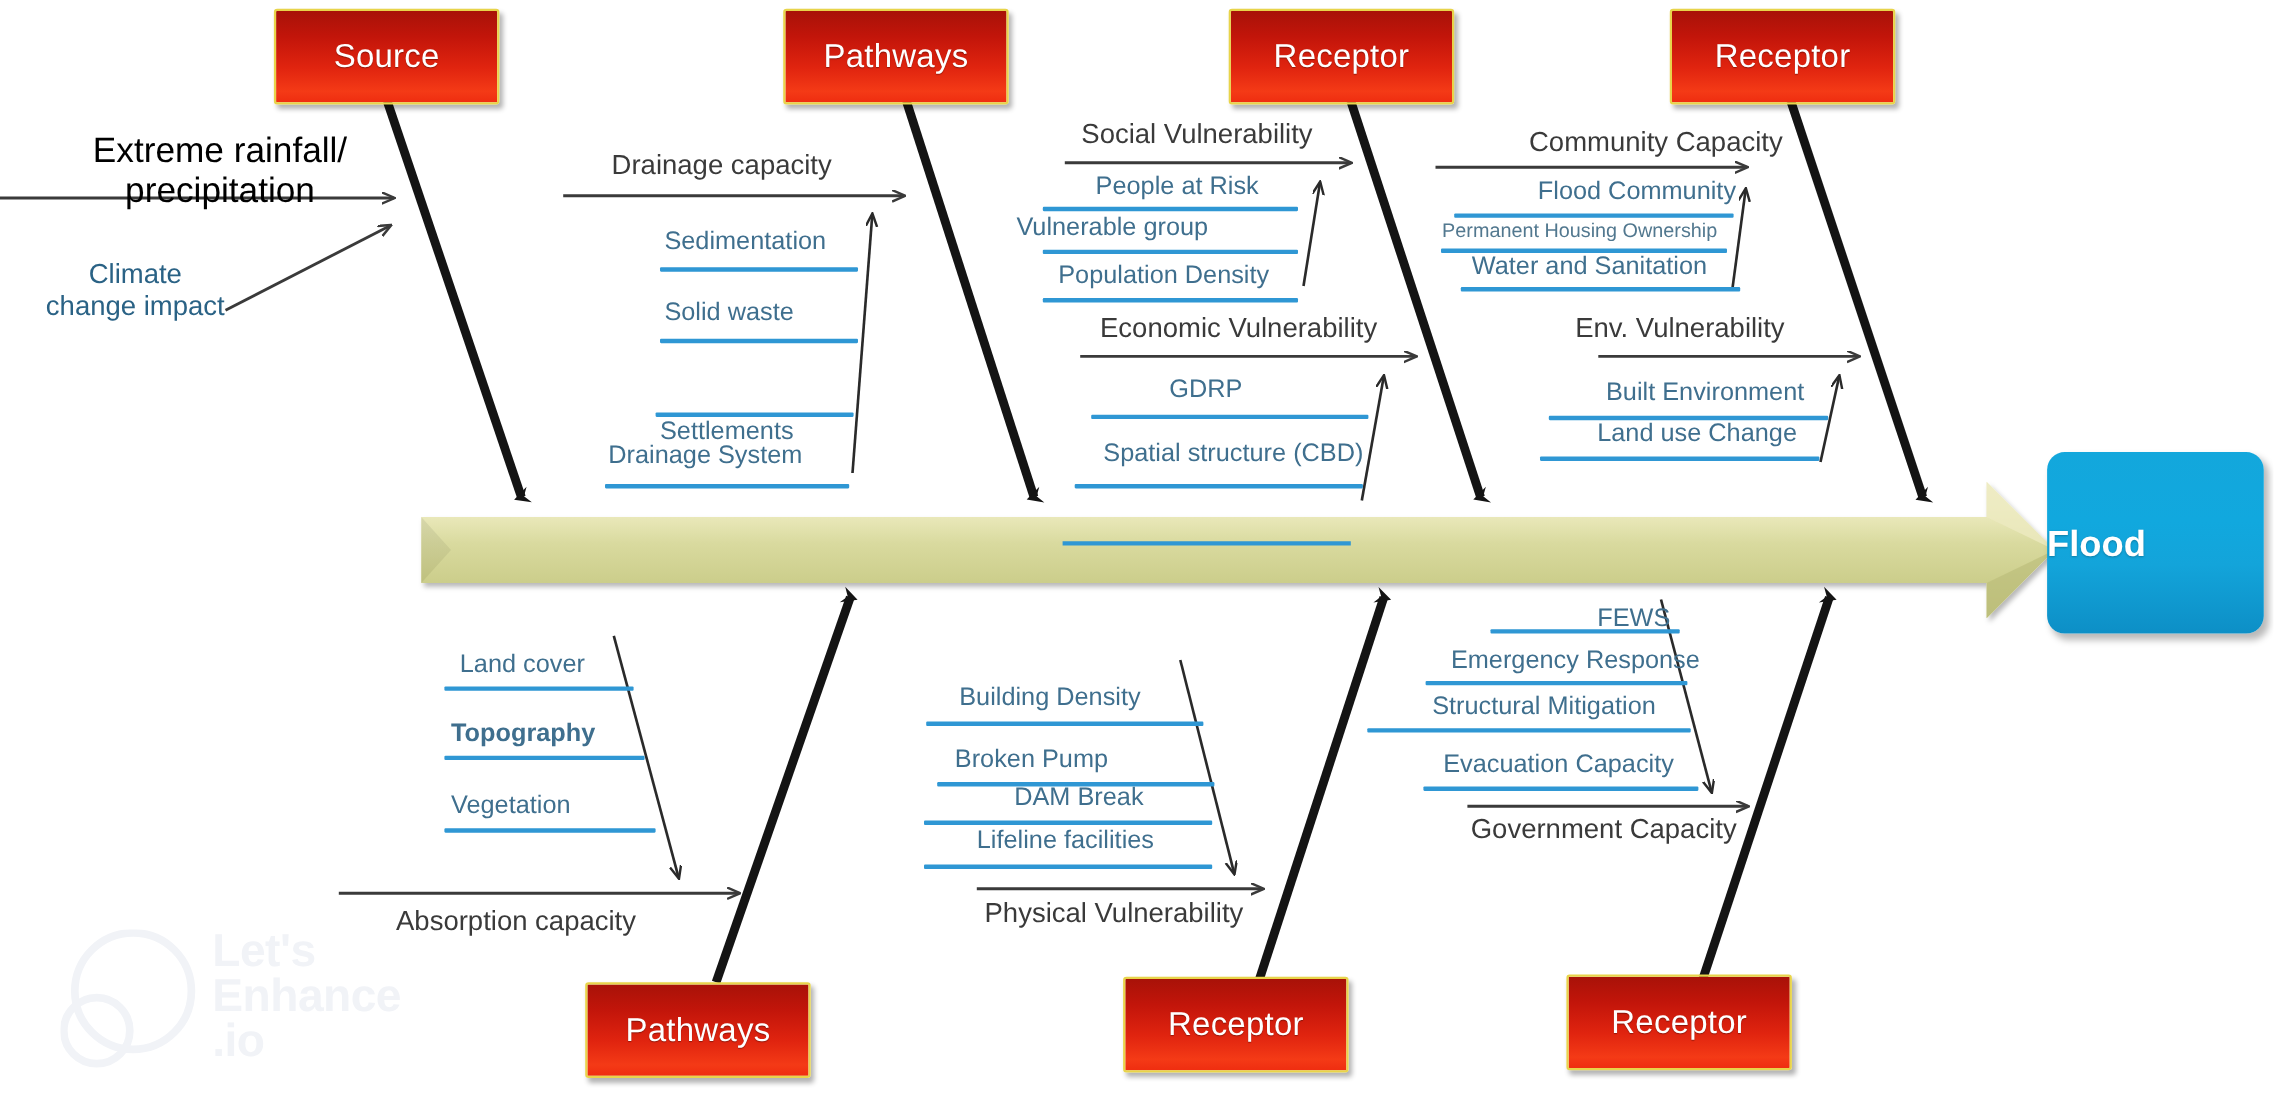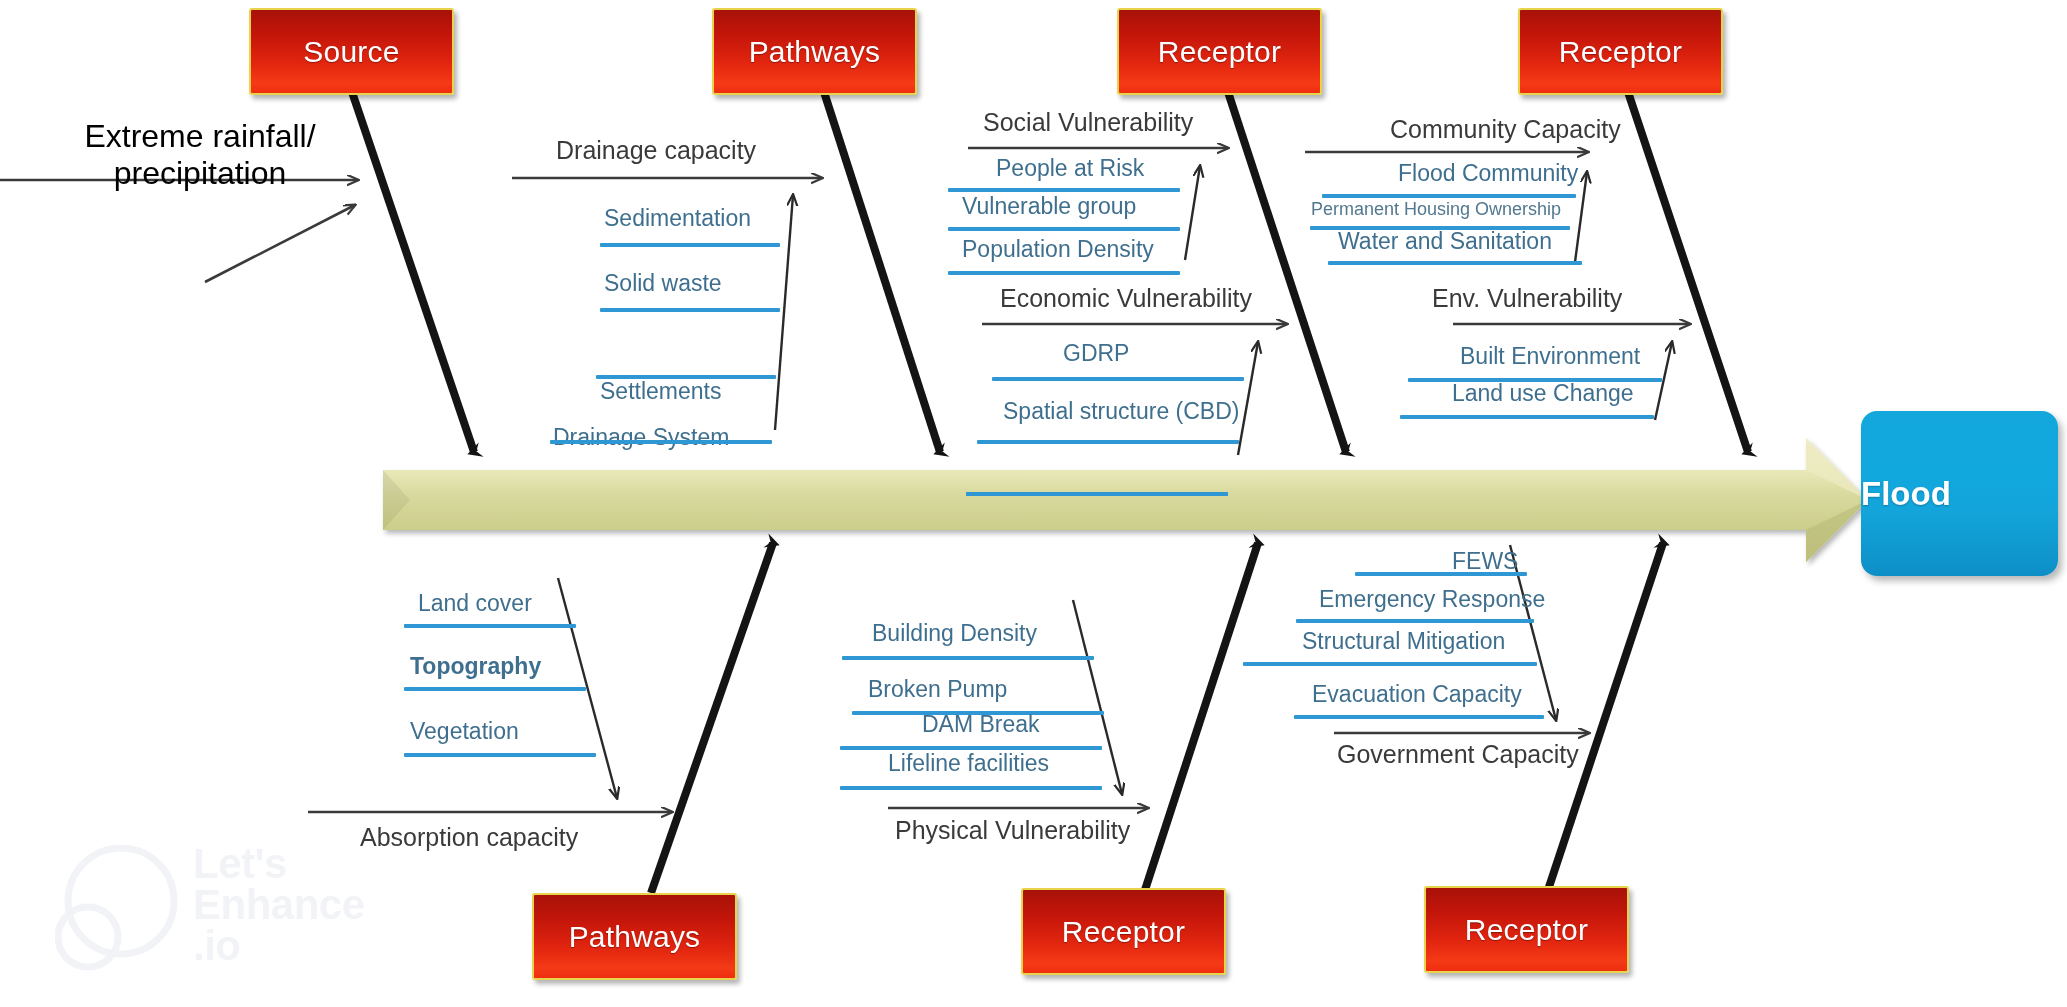--- a/index.html
+++ b/index.html
@@ -224,41 +224,45 @@
   </div>
 
   <div class="flood-box" style="left:1861px;top:411px;width:197px;height:165px;">
     <span>Flood</span>
   </div>
 
   <div class="lbl lbl-src" style="left:80px;top:118px;width:240px;">
     <div>Extreme rainfall/</div>
     <div>precipitation</div>
   </div>
+  <div class="lbl lbl-climate" style="left:28px;top:235px;width:190px;">
+    <div>Climate</div>
+    <div>change impact</div>
+  </div>
 
   <div class="lbl lbl-main" style="left:556px;top:138px;">Drainage capacity</div>
 
   <div class="lbl lbl-sub" style="left:604px;top:207px;">Sedimentation</div>
   <div class="tick" style="left:600px;top:243px;width:180px;"></div>
 
   <div class="lbl lbl-sub" style="left:604px;top:272px;">Solid waste</div>
   <div class="tick" style="left:600px;top:308px;width:180px;"></div>
 
   <div class="lbl lbl-sub" style="left:600px;top:337px;margin-top:43px;">Settlements</div>
   <div class="tick" style="left:596px;top:375px;width:180px;"></div>
 
-  <div class="lbl lbl-sub" style="left:553px;top:426px;">Drainage System</div>
+  <div class="lbl lbl-sub" style="left:553px;top:402px;">Drainage System</div>
   <div class="tick" style="left:550px;top:440px;width:222px;"></div>
 
   <div class="lbl lbl-main" style="left:983px;top:110px;">Social Vulnerability</div>
 
   <div class="lbl lbl-sub" style="left:996px;top:157px;">People at Risk</div>
   <div class="tick" style="left:948px;top:188px;width:232px;"></div>
 
-  <div class="lbl lbl-sub" style="left:962px;top:195px;">Vulnerable group</div>
+  <div class="lbl lbl-sub" style="left:924px;top:195px;">Vulnerable group</div>
   <div class="tick" style="left:948px;top:227px;width:232px;"></div>
 
   <div class="lbl lbl-sub" style="left:962px;top:238px;">Population Density</div>
   <div class="tick" style="left:948px;top:271px;width:232px;"></div>
 
   <div class="lbl lbl-main" style="left:1390px;top:117px;">Community Capacity</div>
 
   <div class="lbl lbl-sub" style="left:1353px;top:162px;margin-left:45px;">Flood Community</div>
   <div class="tick" style="left:1322px;top:194px;width:254px;"></div>
 

